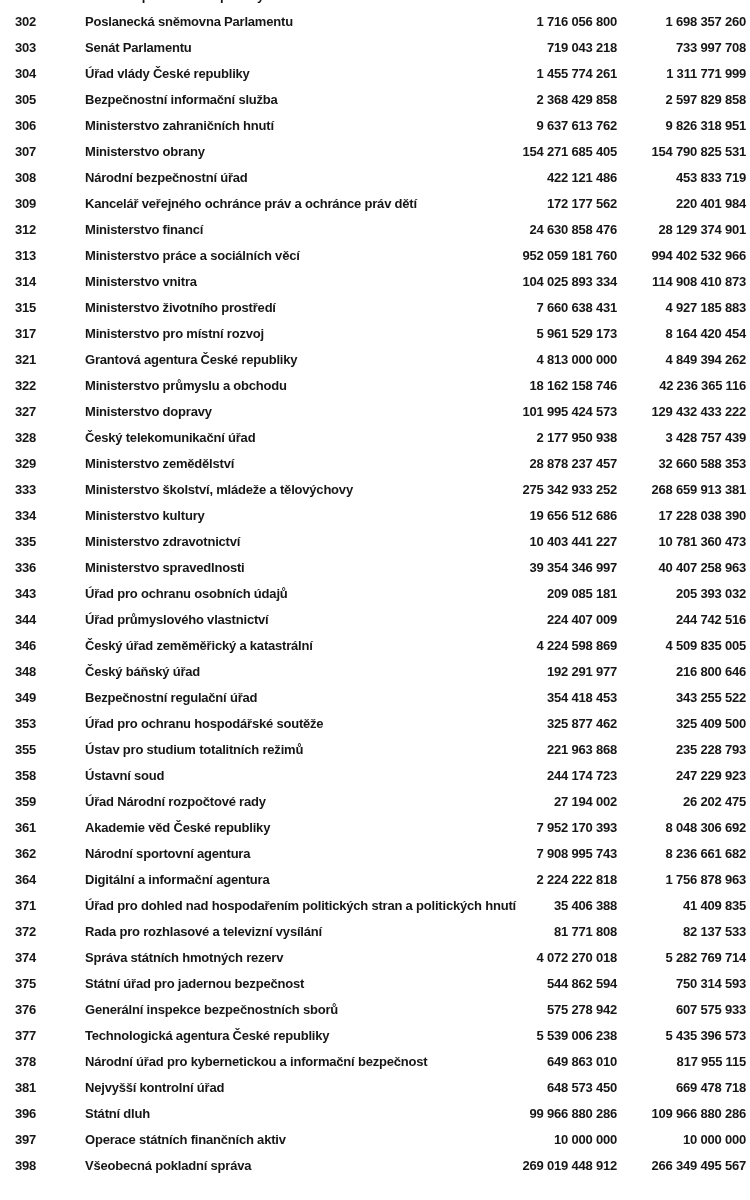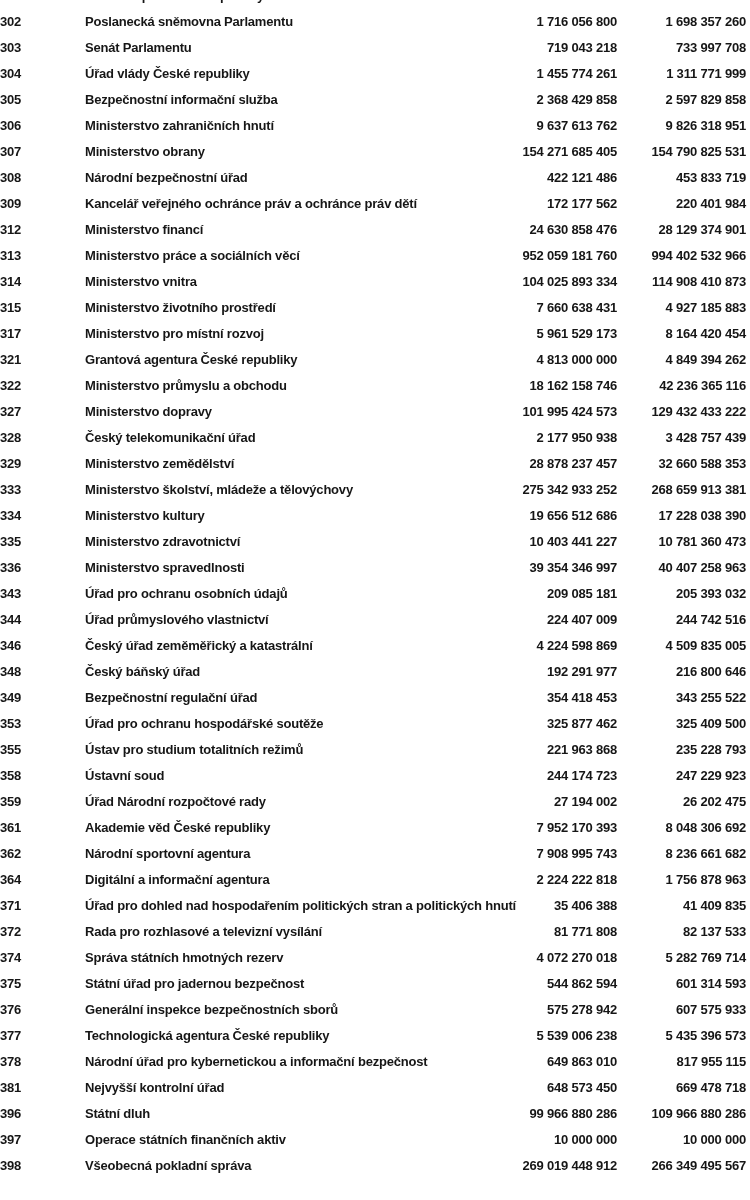--- a/index.html
+++ b/index.html
@@ -24,20 +24,21 @@
   }
   .row {
     height: 26px;
     display: flex;
     align-items: center;
     white-space: nowrap;
   }
   .cell { overflow: visible; }
   .col-code {
     width: 85px;
+    padding-left: 15px;
     box-sizing: border-box;
     flex: 0 0 auto;
   }
   .col-name {
     flex: 1 1 auto;
     min-width: 0;
   }
   .col-v1 {
     width: 150px;
     flex: 0 0 auto;
@@ -282,21 +283,21 @@
       <div class="row">
         <div class="cell col-code">374</div>
         <div class="cell col-name">Správa státních hmotných rezerv</div>
         <div class="cell col-v1">4 072 270 018</div>
         <div class="cell col-v2">5 282 769 714</div>
       </div>
       <div class="row">
         <div class="cell col-code">375</div>
         <div class="cell col-name">Státní úřad pro jadernou bezpečnost</div>
         <div class="cell col-v1">544 862 594</div>
-        <div class="cell col-v2">601 314 593</div>
+        <div class="cell col-v2">750 314 593</div>
       </div>
       <div class="row">
         <div class="cell col-code">376</div>
         <div class="cell col-name">Generální inspekce bezpečnostních sborů</div>
         <div class="cell col-v1">575 278 942</div>
         <div class="cell col-v2">607 575 933</div>
       </div>
       <div class="row">
         <div class="cell col-code">377</div>
         <div class="cell col-name">Technologická agentura České republiky</div>

